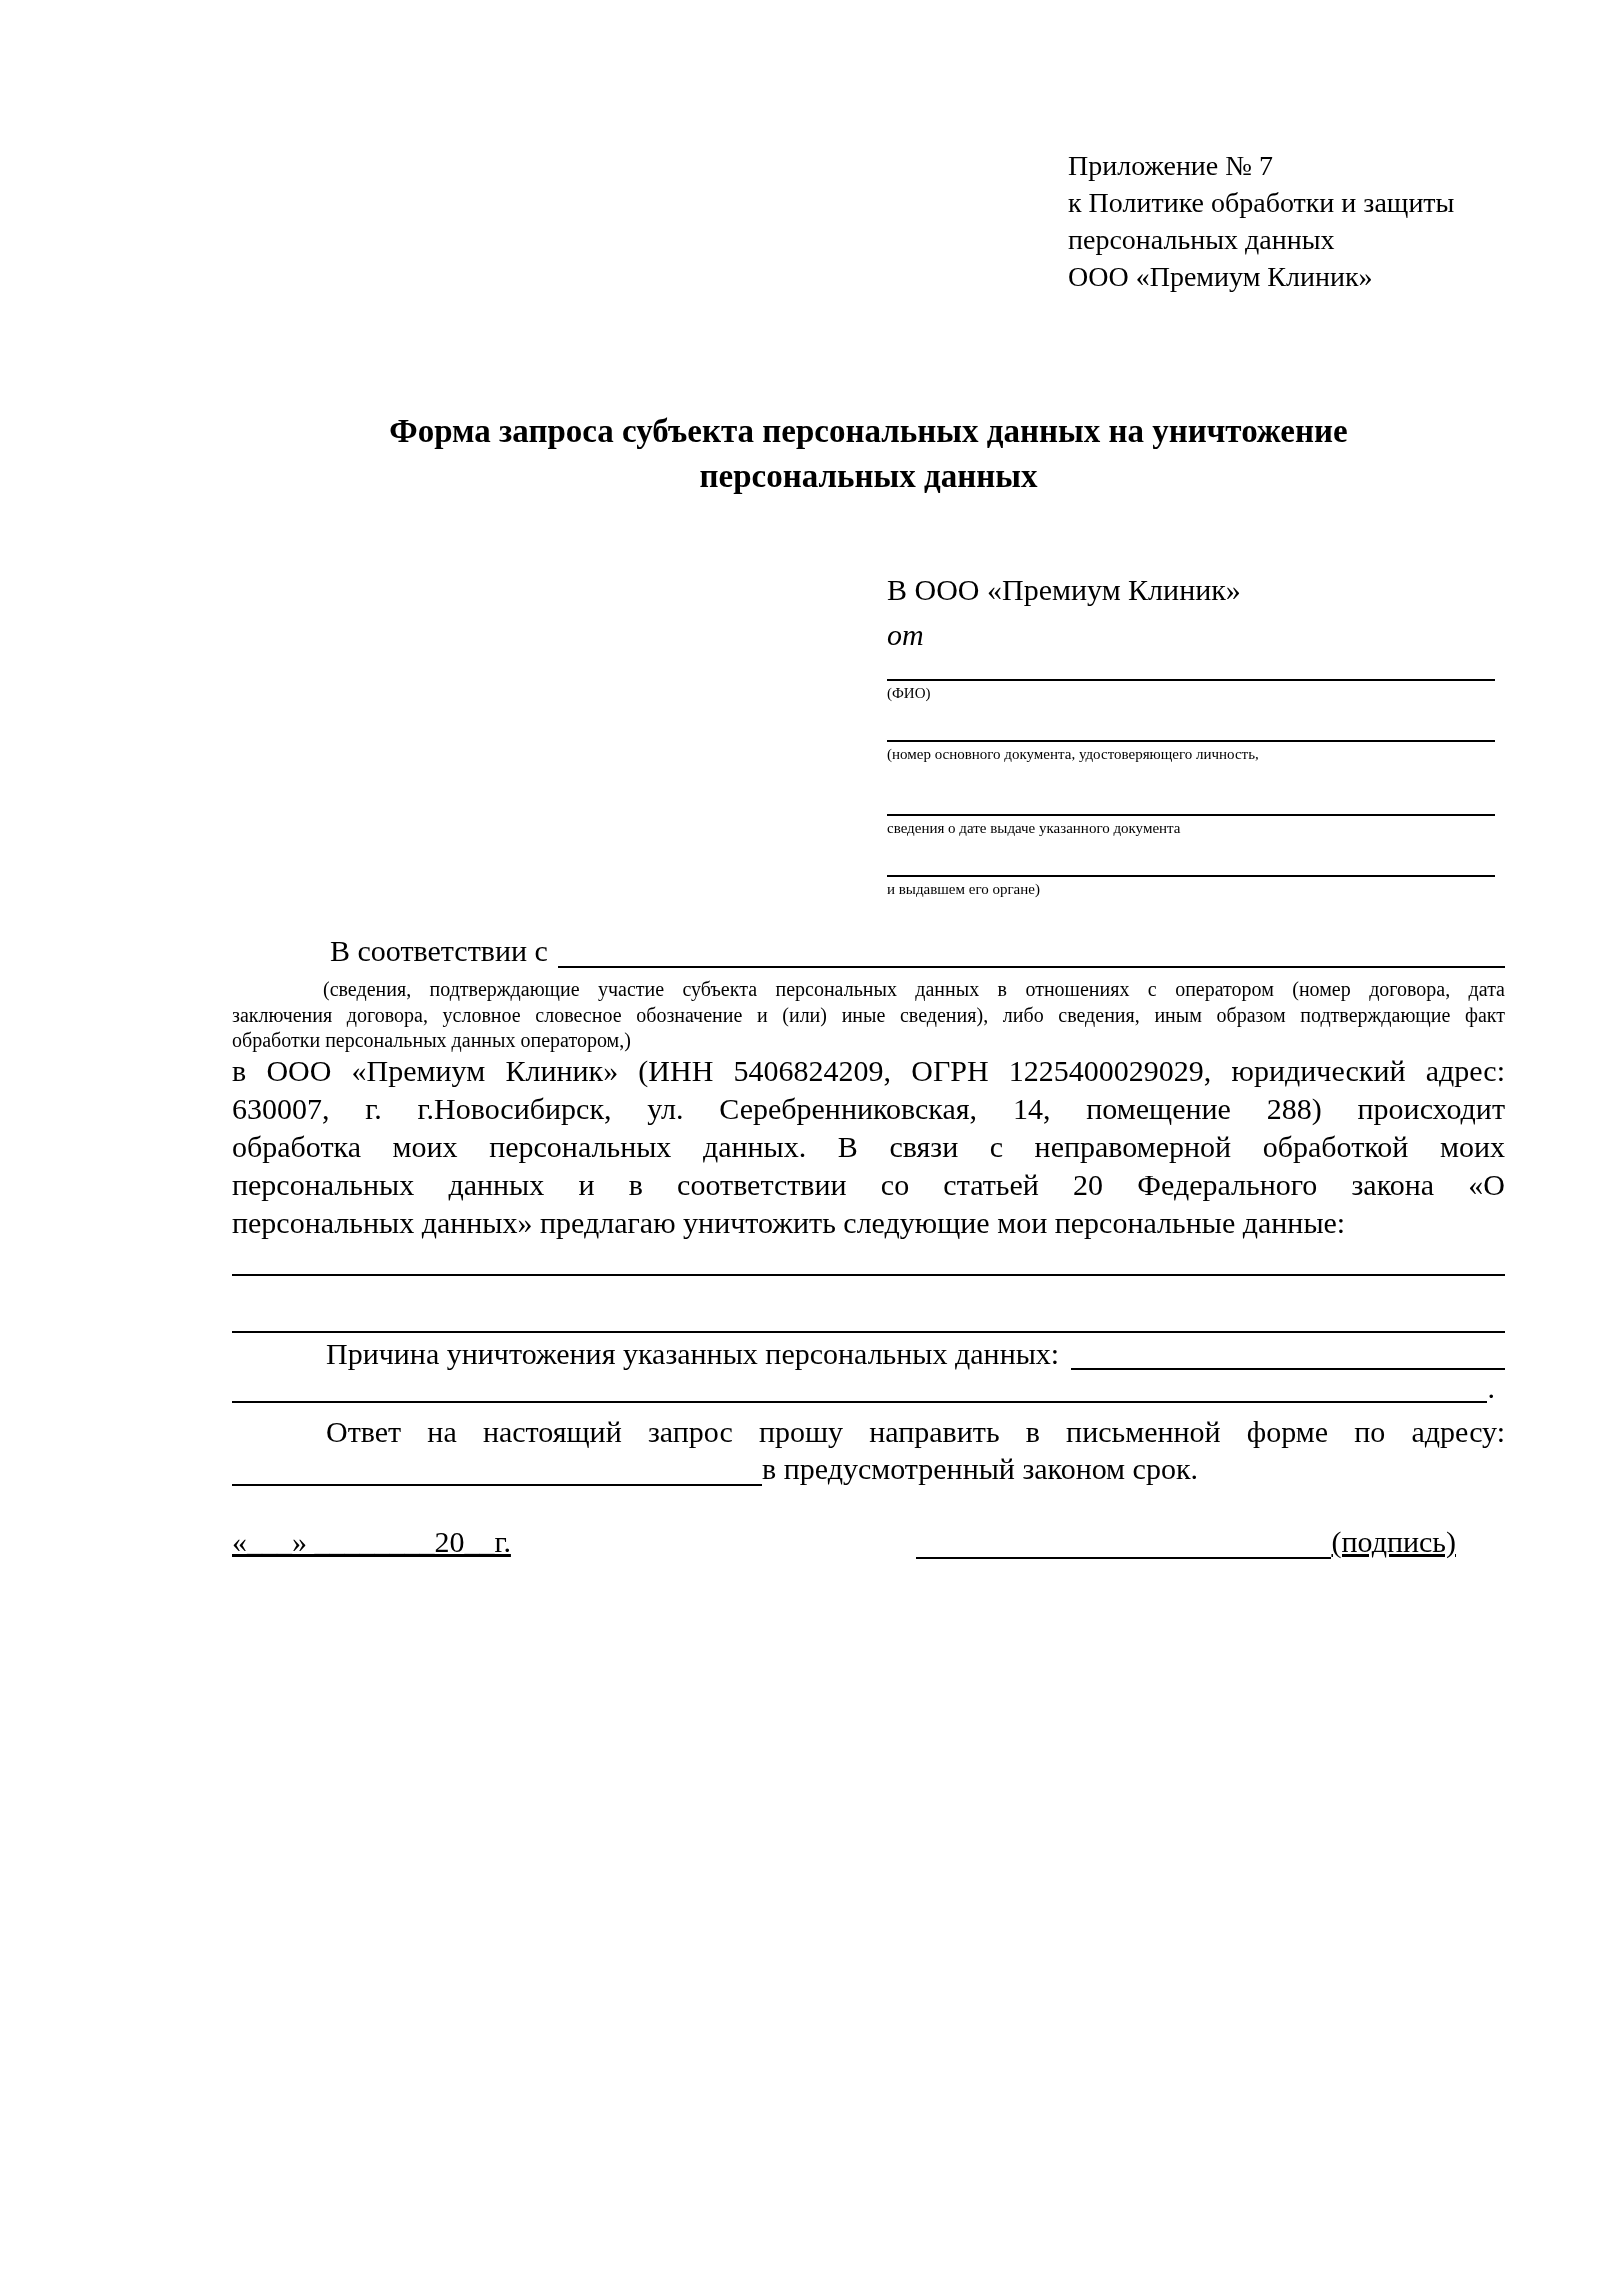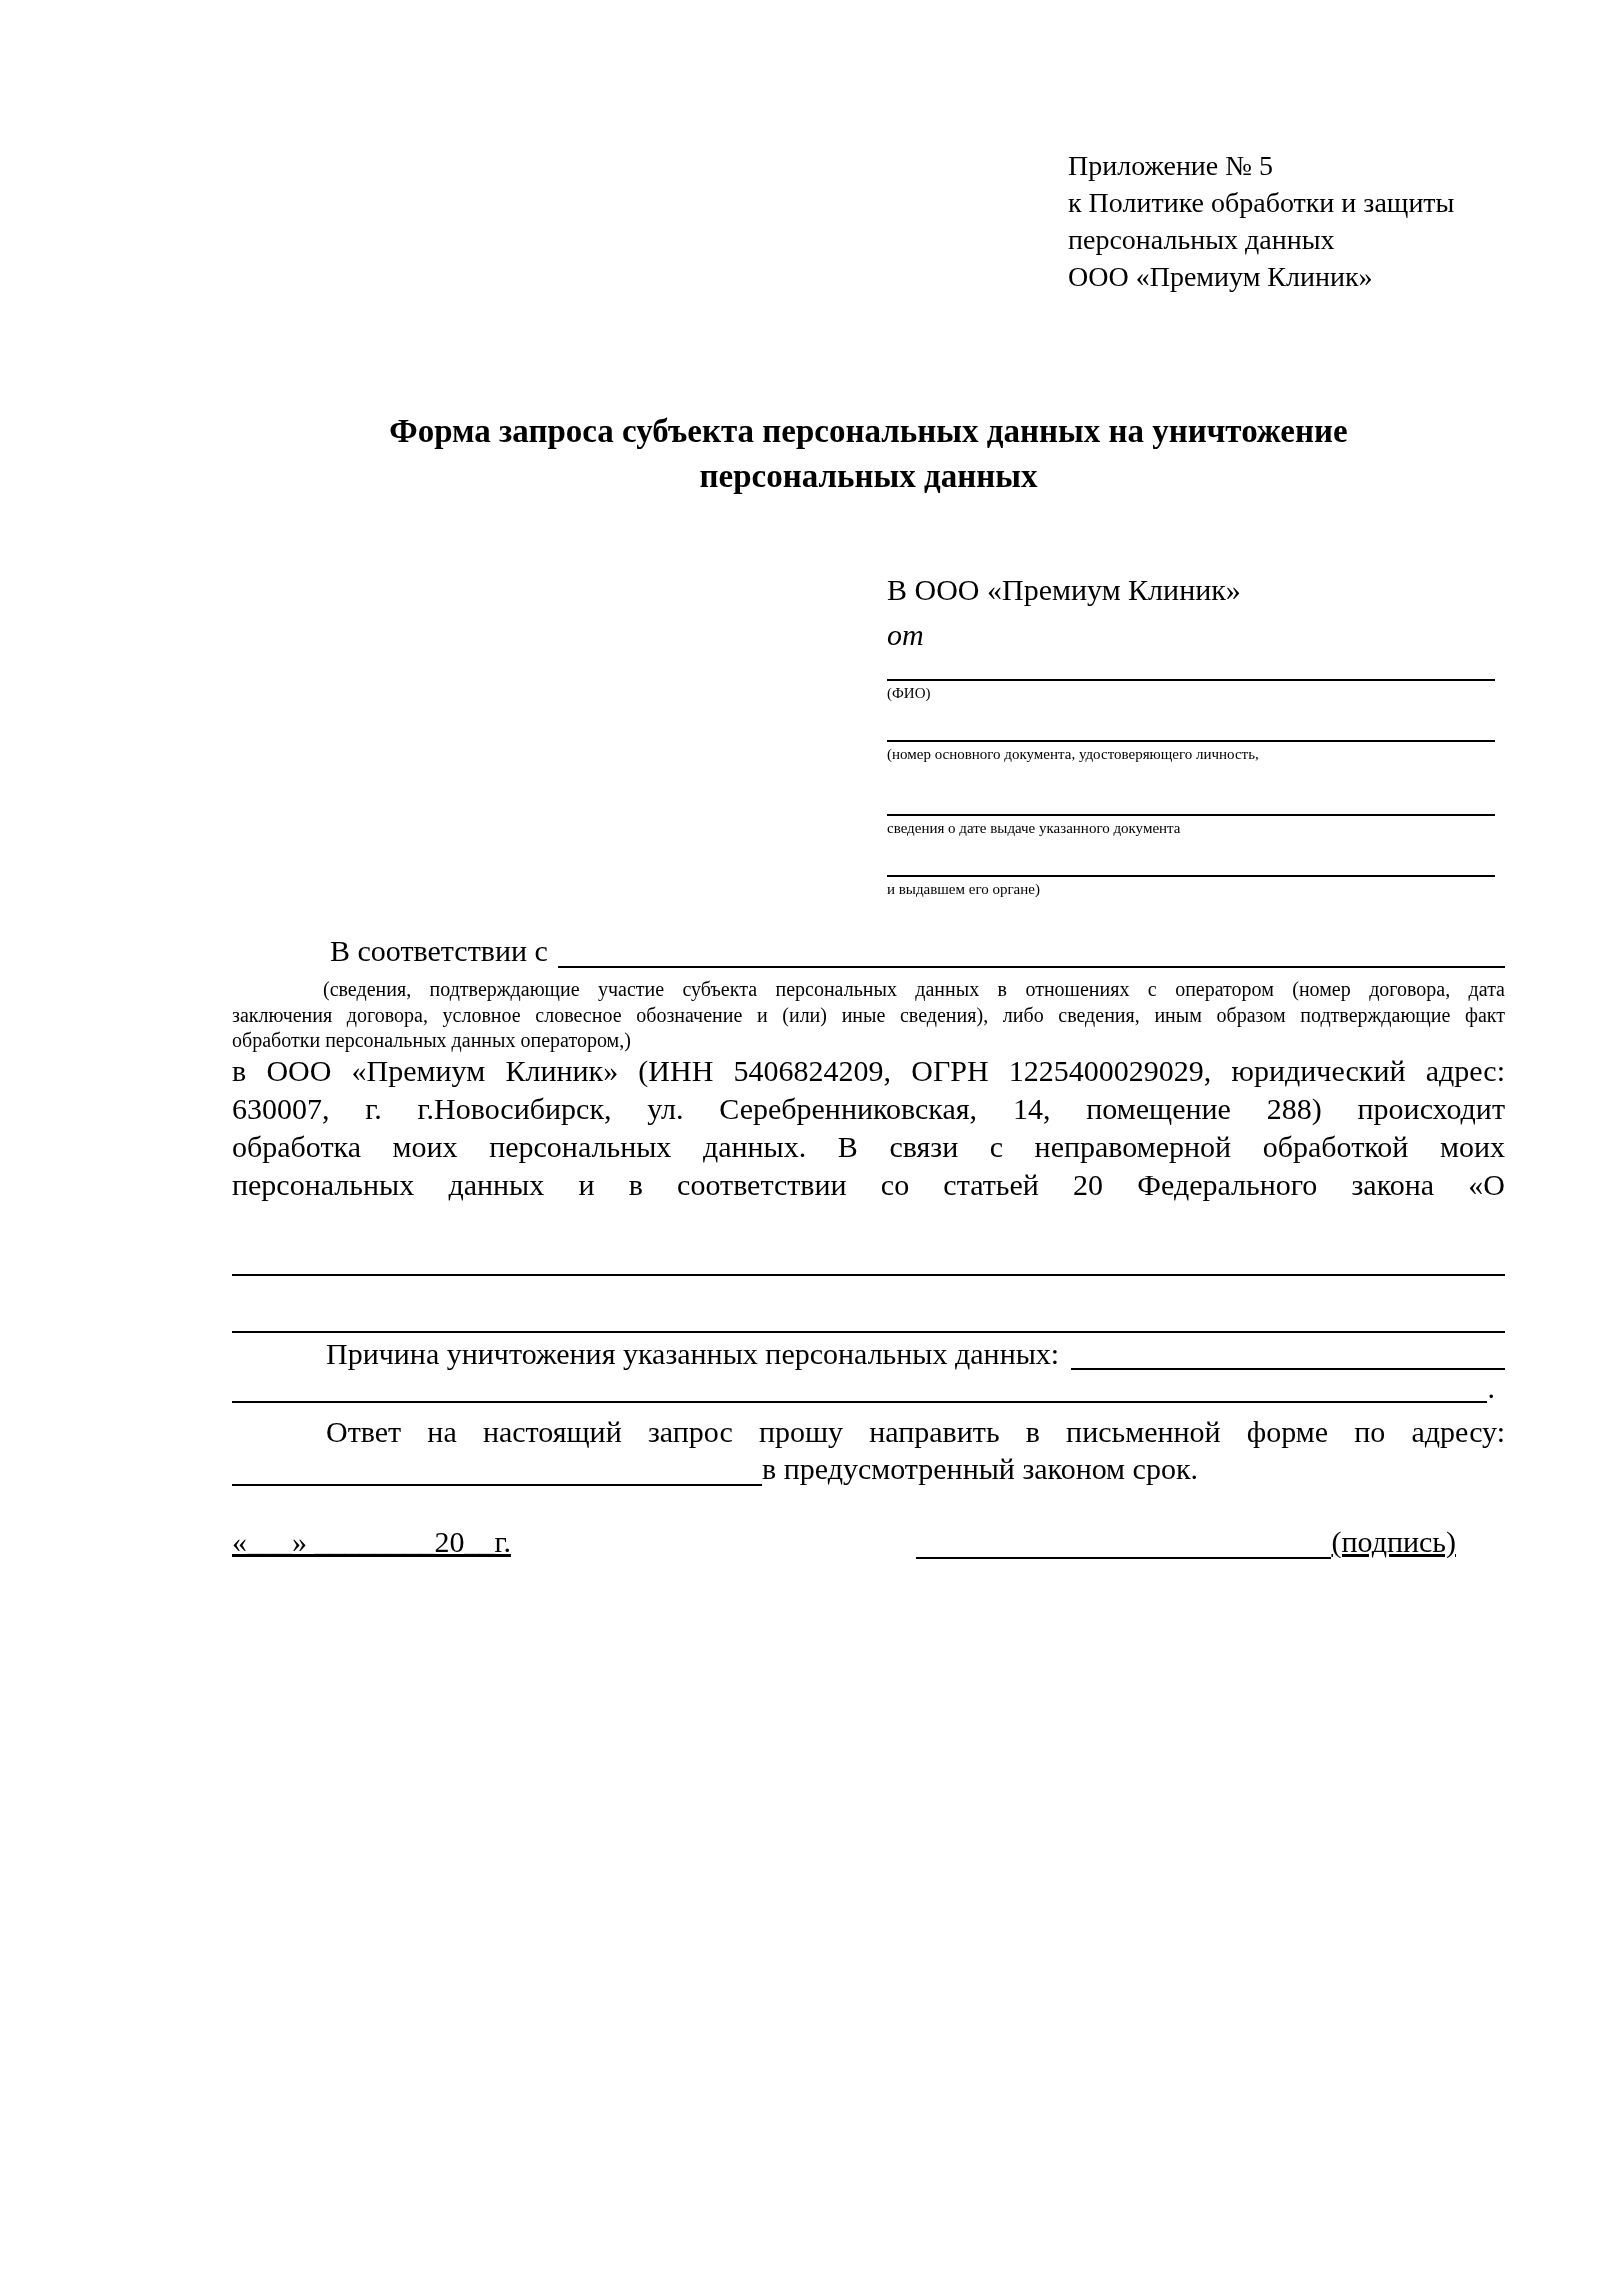--- a/index.html
+++ b/index.html
@@ -76,21 +76,21 @@
   .footer .sig { margin-left: auto; margin-right: 49px; width: 540px; display: flex; align-items: flex-end; }
   .footer .sig .fill { flex: 1; border-bottom: 2.9px solid #000; margin-bottom: 2px; }
   .footer .sig .cap { white-space: pre; }
 </style>
 </head>
 <body>
 
 <div class="page">
 
   <div class="abs annex">
-    <div>Приложение № 5</div>
+    <div>Приложение № 7</div>
     <div>к Политике обработки и защиты</div>
     <div>персональных данных</div>
     <div>ООО «Премиум Клиник»</div>
   </div>
 
   <div class="abs title">
     <div>Форма запроса субъекта персональных данных на уничтожение</div>
     <div>персональных данных</div>
   </div>
 
@@ -120,20 +120,21 @@
     <div class="jl first">(сведения, подтверждающие участие субъекта персональных данных в отношениях с оператором (номер договора, дата</div>
     <div class="jl">заключения договора, условное словесное обозначение и (или) иные сведения), либо сведения, иным образом подтверждающие факт</div>
     <div>обработки персональных данных оператором,)</div>
   </div>
 
   <div class="abs body-par">
     <div class="jl">в ООО «Премиум Клиник» (ИНН 5406824209, ОГРН 1225400029029, юридический адрес:</div>
     <div class="jl">630007, г. г.Новосибирск, ул. Серебренниковская, 14, помещение 288) происходит</div>
     <div class="jl">обработка моих персональных данных. В связи с неправомерной обработкой моих</div>
     <div class="jl">персональных данных и в соответствии со статьей 20 Федерального закона «О</div>
+    <div>персональных данных» предлагаю уничтожить следующие мои персональные данные:</div>
   </div>
 
   <div class="abs hr hr1"></div>
   <div class="abs hr hr2"></div>
 
   <div class="abs reason">
     <span class="label">Причина уничтожения указанных персональных данных:</span>
     <span class="fill"></span>
   </div>
   <div class="abs reason2">

